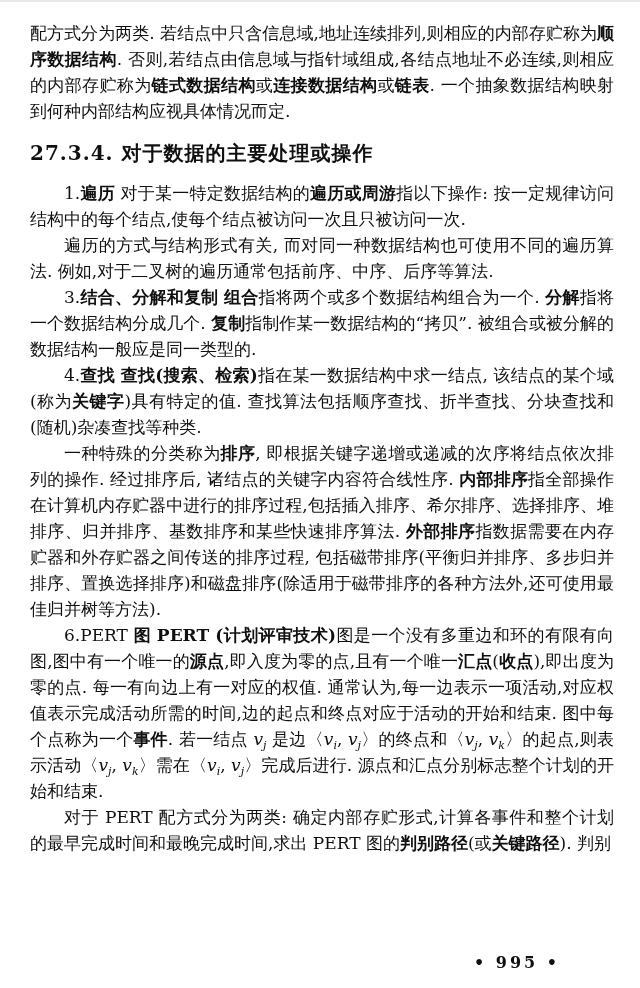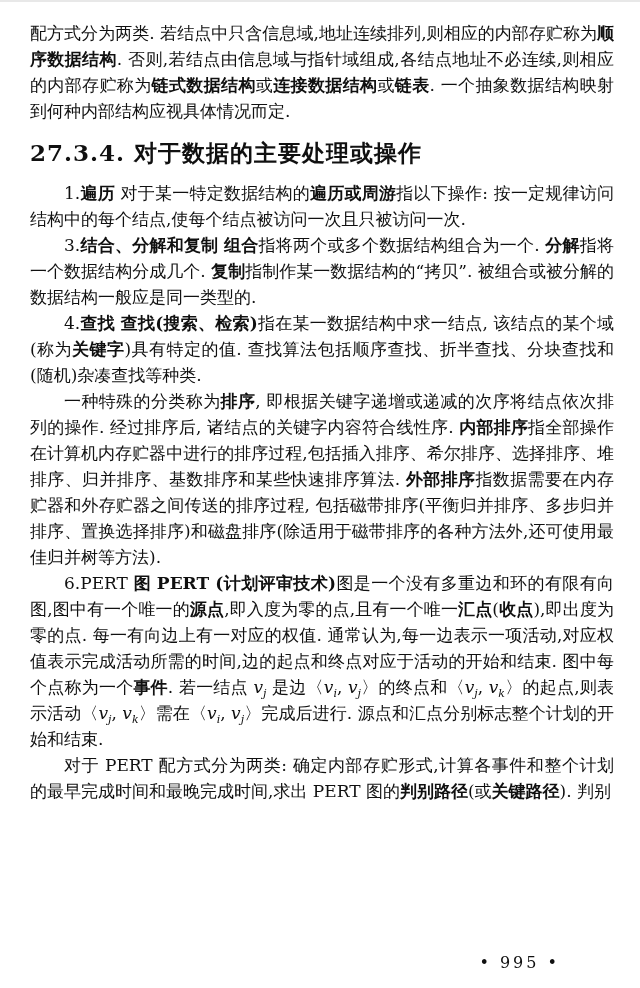--- a/index.html
+++ b/index.html
@@ -27,45 +27,46 @@
     word-break: break-all;
   }
   .body-text p.indent { text-indent: 34px; }
   .b { font-weight: bold; }
   .i { font-style: italic; }
   sub {
     font-size: 11px;
     line-height: 0;
   }
   h2.section-heading {
-    font-size: 23px;
+    font-size: 20px;
     font-weight: 600;
     letter-spacing: 1px;
     margin: 14px 0 12px 0;
     line-height: 30px;
   }
   .page-number {
     position: absolute;
     right: 80px;
     bottom: 18px;
     font-size: 16px;
-    font-weight: normal;
+    font-weight: bold;
     letter-spacing: 3px;
   }
 </style>
 </head>
 <body>
 
 <div class="page">
   <div class="body-text">
       <p><span>配方式分为两类. 若结点中只含信息域,地址连续排列,则相应的内部存贮称为</span><span class="b">顺序数据结构</span><span>. 否则,若结点由信息域与指针域组成,各结点地址不必连续,则相应的内部存贮称为</span><span class="b">链式数据结构</span><span>或</span><span class="b">连接数据结构</span><span>或</span><span class="b">链表</span><span>. 一个抽象数据结构映射到何种内部结构应视具体情况而定.</span></p>
     </div>
   <h2 class="section-heading">27.3.4. 对于数据的主要处理或操作</h2>
   <div class="body-text">
       <p class="indent"><span>1.</span><span class="b">遍历</span><span>  对于某一特定数据结构的</span><span class="b">遍历或周游</span><span>指以下操作: 按一定规律访问结构中的每个结点,使每个结点被访问一次且只被访问一次.</span></p>
+      <p class="indent"><span>遍历的方式与结构形式有关, 而对同一种数据结构也可使用不同的遍历算法. 例如,对于二叉树的遍历通常包括前序、中序、后序等算法.</span></p>
       <p class="indent"><span>3.</span><span class="b">结合、分解和复制</span><span>  </span><span class="b">组合</span><span>指将两个或多个数据结构组合为一个. </span><span class="b">分解</span><span>指将一个数据结构分成几个. </span><span class="b">复制</span><span>指制作某一数据结构的“拷贝”. 被组合或被分解的数据结构一般应是同一类型的.</span></p>
       <p class="indent"><span>4.</span><span class="b">查找</span><span>  </span><span class="b">查找(搜索、检索)</span><span>指在某一数据结构中求一结点, 该结点的某个域(称为</span><span class="b">关键字</span><span>)具有特定的值. 查找算法包括顺序查找、折半查找、分块查找和(随机)杂凑查找等种类.</span></p>
       <p class="indent"><span>一种特殊的分类称为</span><span class="b">排序</span><span>, 即根据关键字递增或递减的次序将结点依次排列的操作. 经过排序后, 诸结点的关键字内容符合线性序. </span><span class="b">内部排序</span><span>指全部操作在计算机内存贮器中进行的排序过程,包括插入排序、希尔排序、选择排序、堆排序、归并排序、基数排序和某些快速排序算法. </span><span class="b">外部排序</span><span>指数据需要在内存贮器和外存贮器之间传送的排序过程, 包括磁带排序(平衡归并排序、多步归并排序、置换选择排序)和磁盘排序(除适用于磁带排序的各种方法外,还可使用最佳归并树等方法).</span></p>
       <p class="indent"><span>6.PERT </span><span class="b">图</span><span>  </span><span class="b">PERT (计划评审技术)</span><span>图是一个没有多重边和环的有限有向图,图中有一个唯一的</span><span class="b">源点</span><span>,即入度为零的点,且有一个唯一</span><span class="b">汇点</span><span>(</span><span class="b">收点</span><span>),即出度为零的点. 每一有向边上有一对应的权值. 通常认为,每一边表示一项活动,对应权值表示完成活动所需的时间,边的起点和终点对应于活动的开始和结束. 图中每个点称为一个</span><span class="b">事件</span><span>. 若一结点 </span><span class="i">v</span><sub class="i">j</sub><span> 是边〈</span><span class="i">v</span><sub class="i">i</sub><span>, </span><span class="i">v</span><sub class="i">j</sub><span>〉的终点和〈</span><span class="i">v</span><sub class="i">j</sub><span>, </span><span class="i">v</span><sub class="i">k</sub><span>〉的起点,则表示活动〈</span><span class="i">v</span><sub class="i">j</sub><span>, </span><span class="i">v</span><sub class="i">k</sub><span>〉需在〈</span><span class="i">v</span><sub class="i">i</sub><span>, </span><span class="i">v</span><sub class="i">j</sub><span>〉完成后进行. 源点和汇点分别标志整个计划的开始和结束.</span></p>
       <p class="indent"><span>对于 PERT 配方式分为两类: 确定内部存贮形式,计算各事件和整个计划的最早完成时间和最晚完成时间,求出 PERT 图的</span><span class="b">判别路径</span><span>(或</span><span class="b">关键路径</span><span>). 判别</span></p>
     </div>
   <div class="page-number">• 995 •</div>
 </div>
 
 </body></html>

